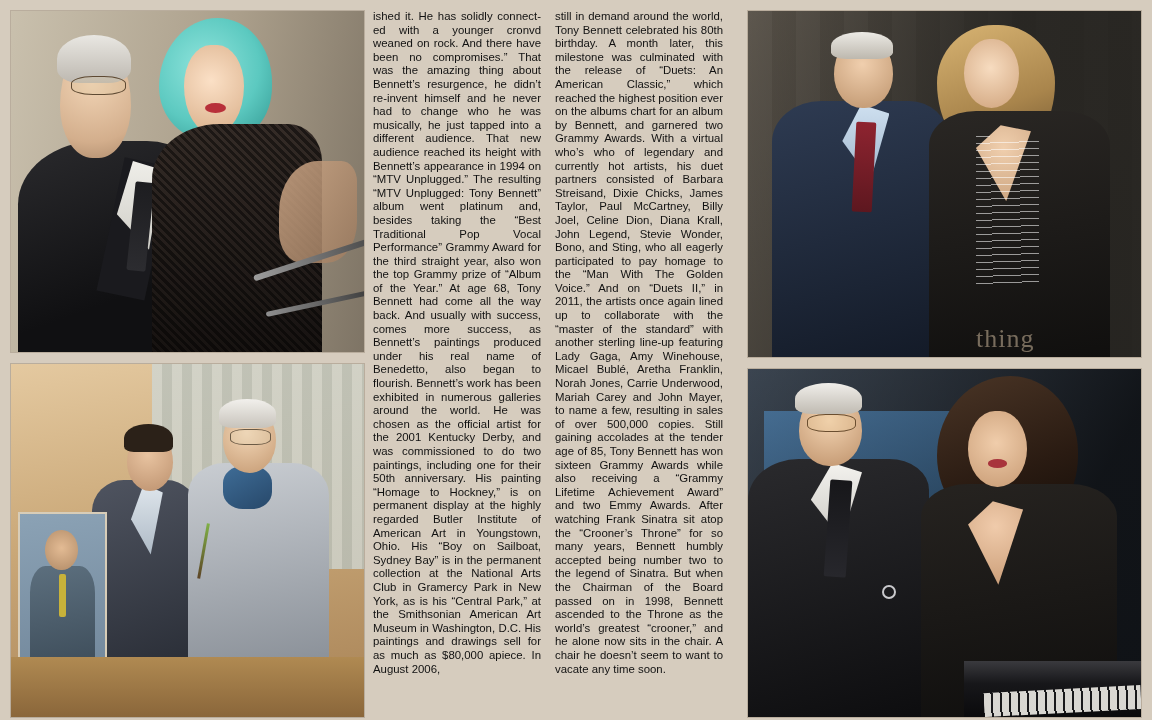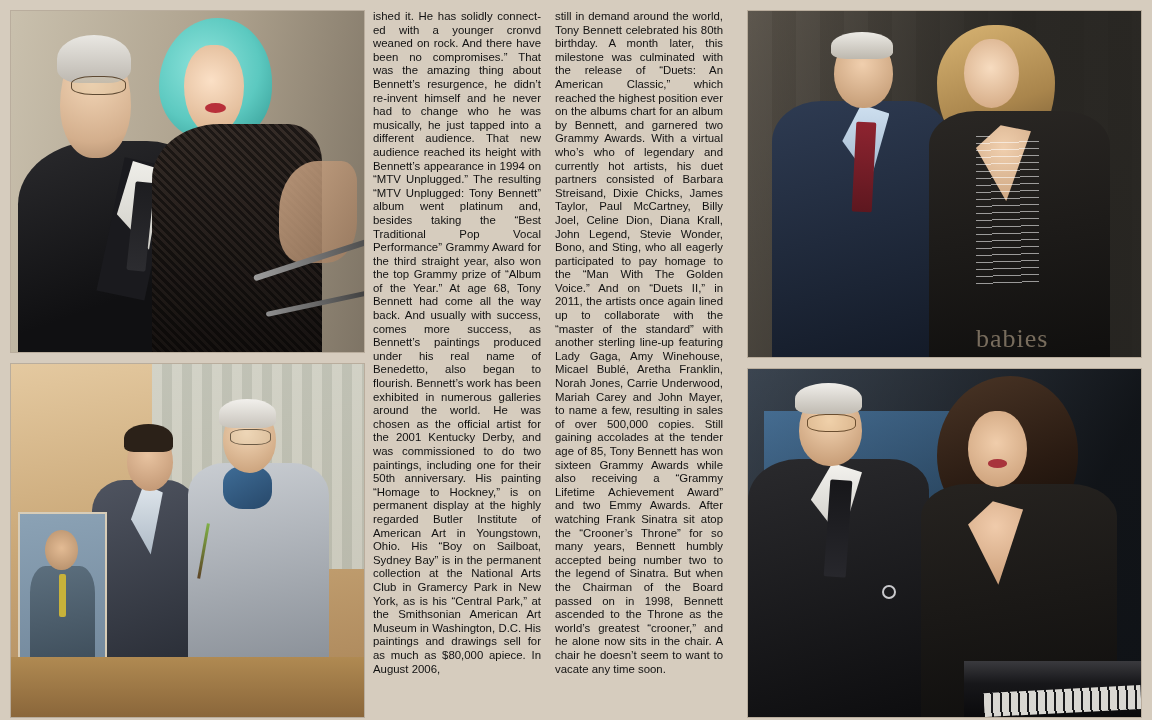--- a/index.html
+++ b/index.html
@@ -466,21 +466,21 @@
         <div class="tr-suit"></div>
         <div class="tr-shirt"></div>
         <div class="tr-tie"></div>
         <div class="tr-head"></div>
         <div class="tr-hair"></div>
         <div class="tr-hair2"></div>
         <div class="tr-body2"></div>
         <div class="tr-chest2"></div>
         <div class="tr-neck-bling"></div>
         <div class="tr-head2 tr-face2"></div>
-        <div class="tr-sign">babies</div>
+        <div class="tr-sign">thing</div>
       </div>
     </div>
 
     <div class="photo photo-br">
       <div class="scene br-bg">
         <div class="br-wall"></div>
         <div class="br-panel"></div>
         <div class="br-suit"></div>
         <div class="br-shirt"></div>
         <div class="br-tie"></div>

